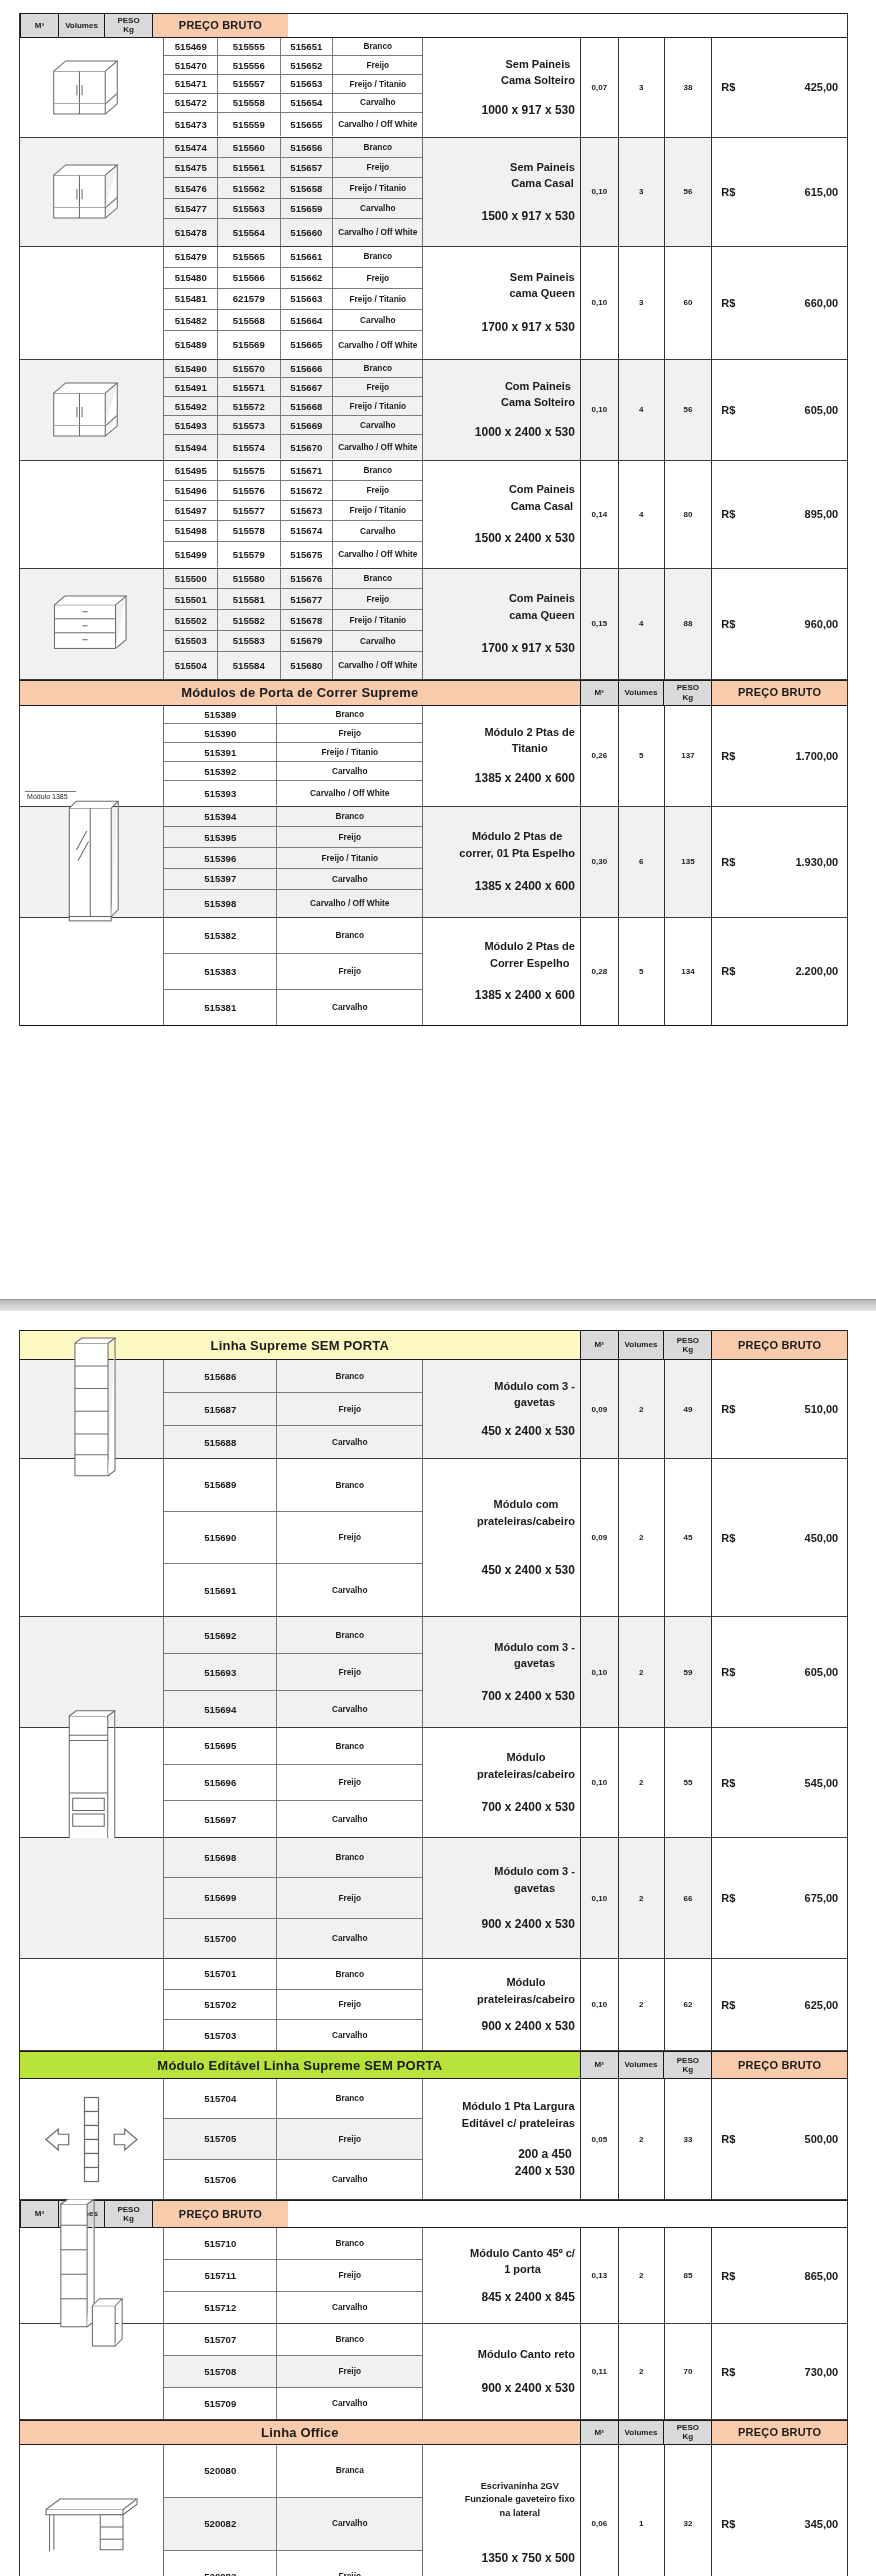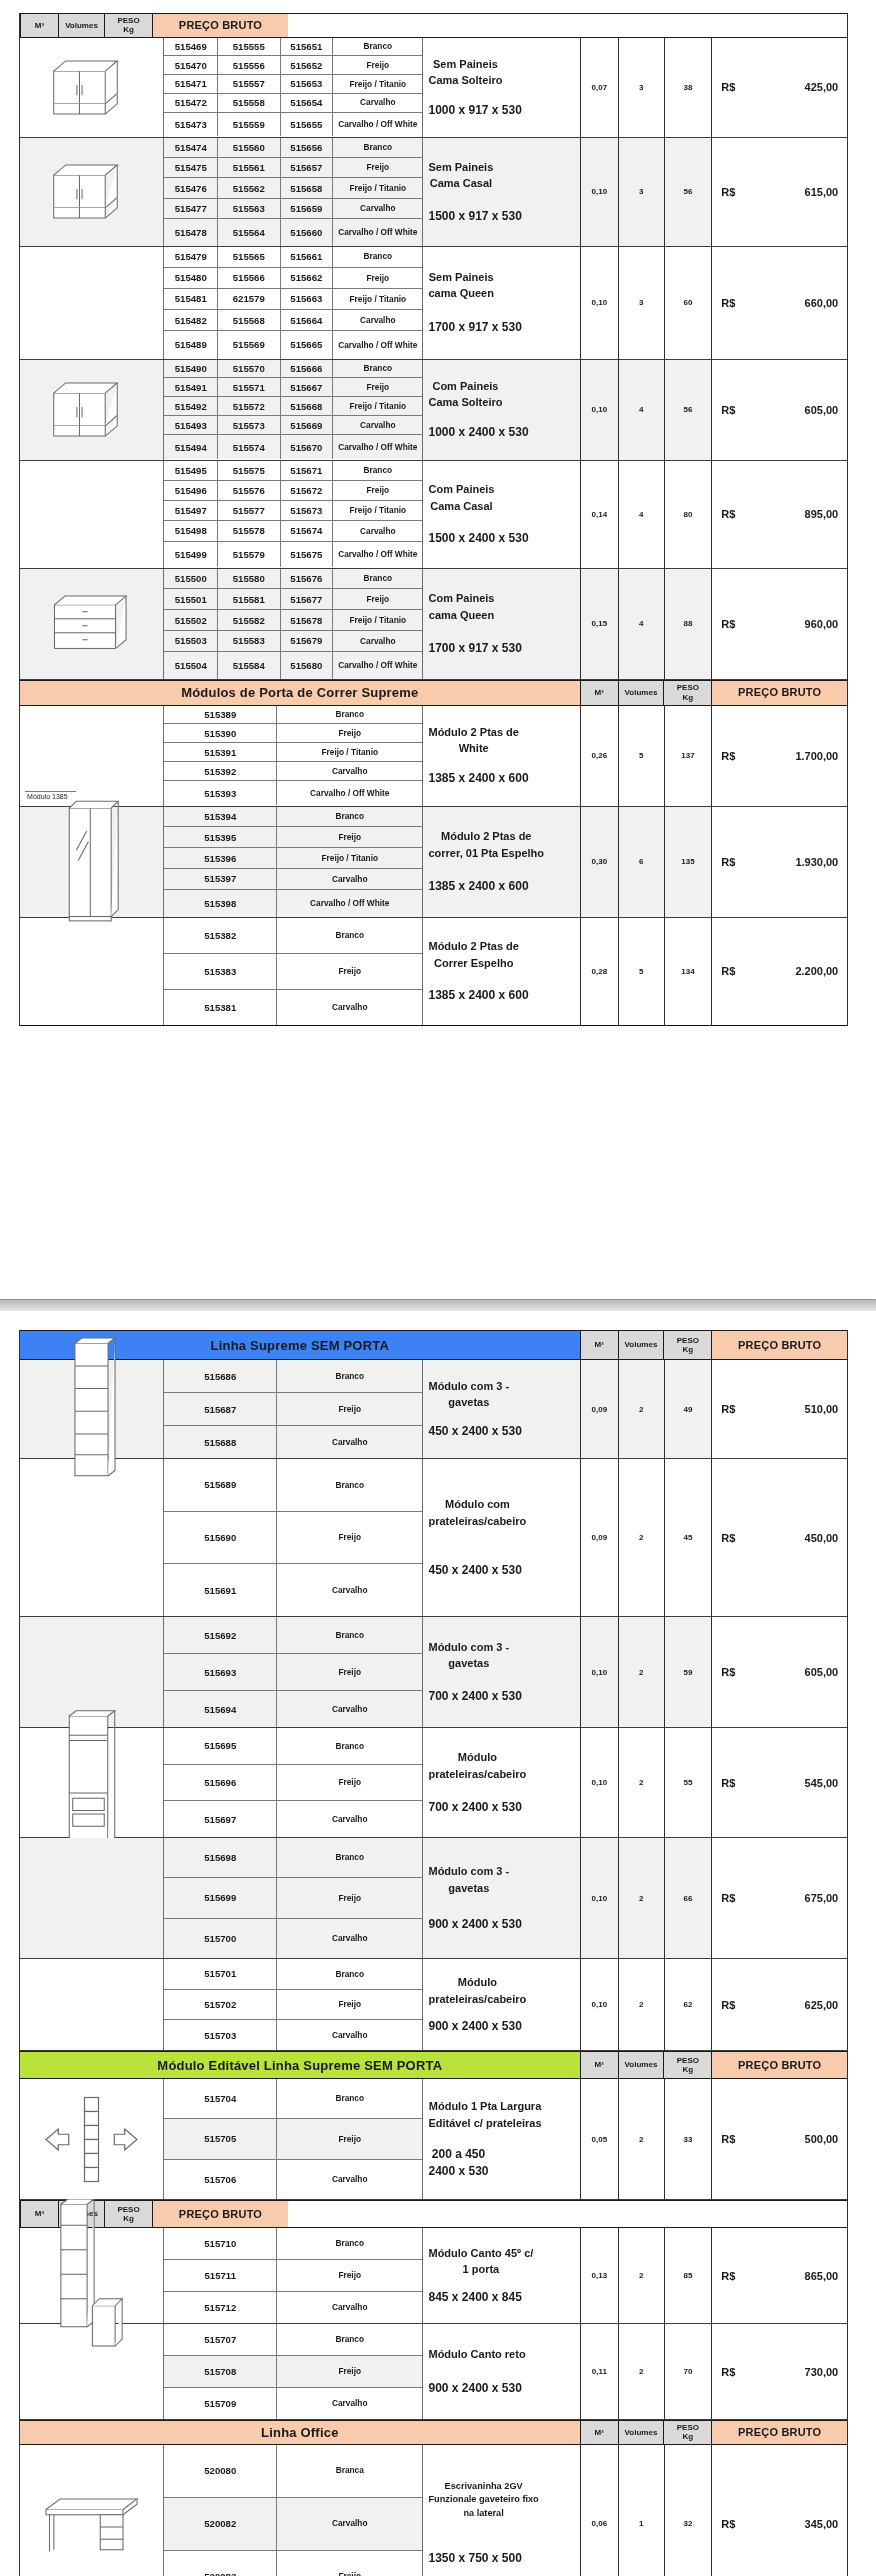--- a/index.html
+++ b/index.html
@@ -28,21 +28,21 @@
     border-top:0.9px solid #777;padding:0.9px 8.8px 0 1.8px;white-space:nowrap}
   .g-codes{display:flex;flex-direction:column;border-left:0.9px solid #6f6f6f;box-sizing:border-box}
   .crow{flex:1;display:flex;border-bottom:0.9px solid #7a7a7a;box-sizing:border-box}
   .crow:last-child{border-bottom:none}
   .crow.tall{flex:1.35}
   .ccell{display:flex;align-items:center;justify-content:center;font-size:9.6px;font-weight:600;box-sizing:border-box}
   .ccell + .ccell{border-left:0.9px solid #7a7a7a}
   .w60{width:53px}.w72{width:63px}.w104{width:91px}.w128{width:112px}.w168{width:147px}
   .ccolor{font-size:8.3px;font-weight:600;text-align:center;line-height:1.25;padding:0 2.6px}
   .g-desc{width:158px;border-left:0.9px solid #6f6f6f;display:flex;flex-direction:column;
-    justify-content:space-evenly;align-items:flex-start;text-align:center;padding:5px;box-sizing:border-box}
+    justify-content:space-evenly;align-items:flex-end;text-align:center;padding:5px;box-sizing:border-box}
   .d-lines{font-size:11px;font-weight:600;line-height:1.5}
   .small-desc .d-lines{font-size:9.2px;line-height:1.45}
   .d-dims{font-size:12px;font-weight:700;line-height:1.4}
   .mcell{display:flex;align-items:center;justify-content:center;font-size:8px;font-weight:600;
     border-left:1.1px solid #2e2e2e;box-sizing:border-box}
   .g-m{width:38px}.g-v{width:46px}.g-pe{width:48px}
   .g-price{width:136px;border-left:1.1px solid #2e2e2e;display:flex;align-items:center;
     justify-content:space-between;padding:0 8.8px;font-size:11px;font-weight:600;
     box-sizing:border-box;background:#fff}
   .shade .g-img,.shade .ccell,.shade .g-desc,.shade .mcell{background:#F1F1F1}
@@ -467,21 +467,21 @@
               <div class="ccell ccolor w168">Carvalho</div>
             </div>
             <div class="crow tall">
               <div class="ccell w128">515393</div>
               <div class="ccell ccolor w168">Carvalho / Off White</div>
             </div>
           </div>
           <div class="g-desc">
             <div class="d-lines">
               <div>Módulo 2 Ptas de</div>
-              <div>White</div>
+              <div>Titanio</div>
             </div>
             <div class="d-dims">
               <div>1385 x 2400 x 600</div>
             </div>
           </div>
           <div class="mcell g-m">0,26</div>
           <div class="mcell g-v">5</div>
           <div class="mcell g-pe">137</div>
           <div class="g-price">
             <span>R$</span>
@@ -574,21 +574,21 @@
           <div class="g-price">
             <span>R$</span>
             <span>2.200,00</span>
           </div>
         </div>
       </div>
     </div>
     <div class="page" style="top: 1311px; height: 1265px;">
       <div class="tbl" style="top: 19px;">
         <div class="sec-head" style="height: 30px;">
-          <div class="sh-title" style="background: #3b82f6;">Linha Supreme SEM PORTA</div>
+          <div class="sh-title" style="background: #fef9c3;">Linha Supreme SEM PORTA</div>
           <div class="sh-cell sh-m">M³</div>
           <div class="sh-cell sh-v">Volumes</div>
           <div class="sh-cell sh-p">
             <div>PESO</div>
             <div>Kg</div>
           </div>
           <div class="sh-cell sh-pr" style="background: rgb(248, 203, 173);">PREÇO BRUTO</div>
         </div>
         <div class="group shade" style="height: 99px;">
           <div class="g-img">

